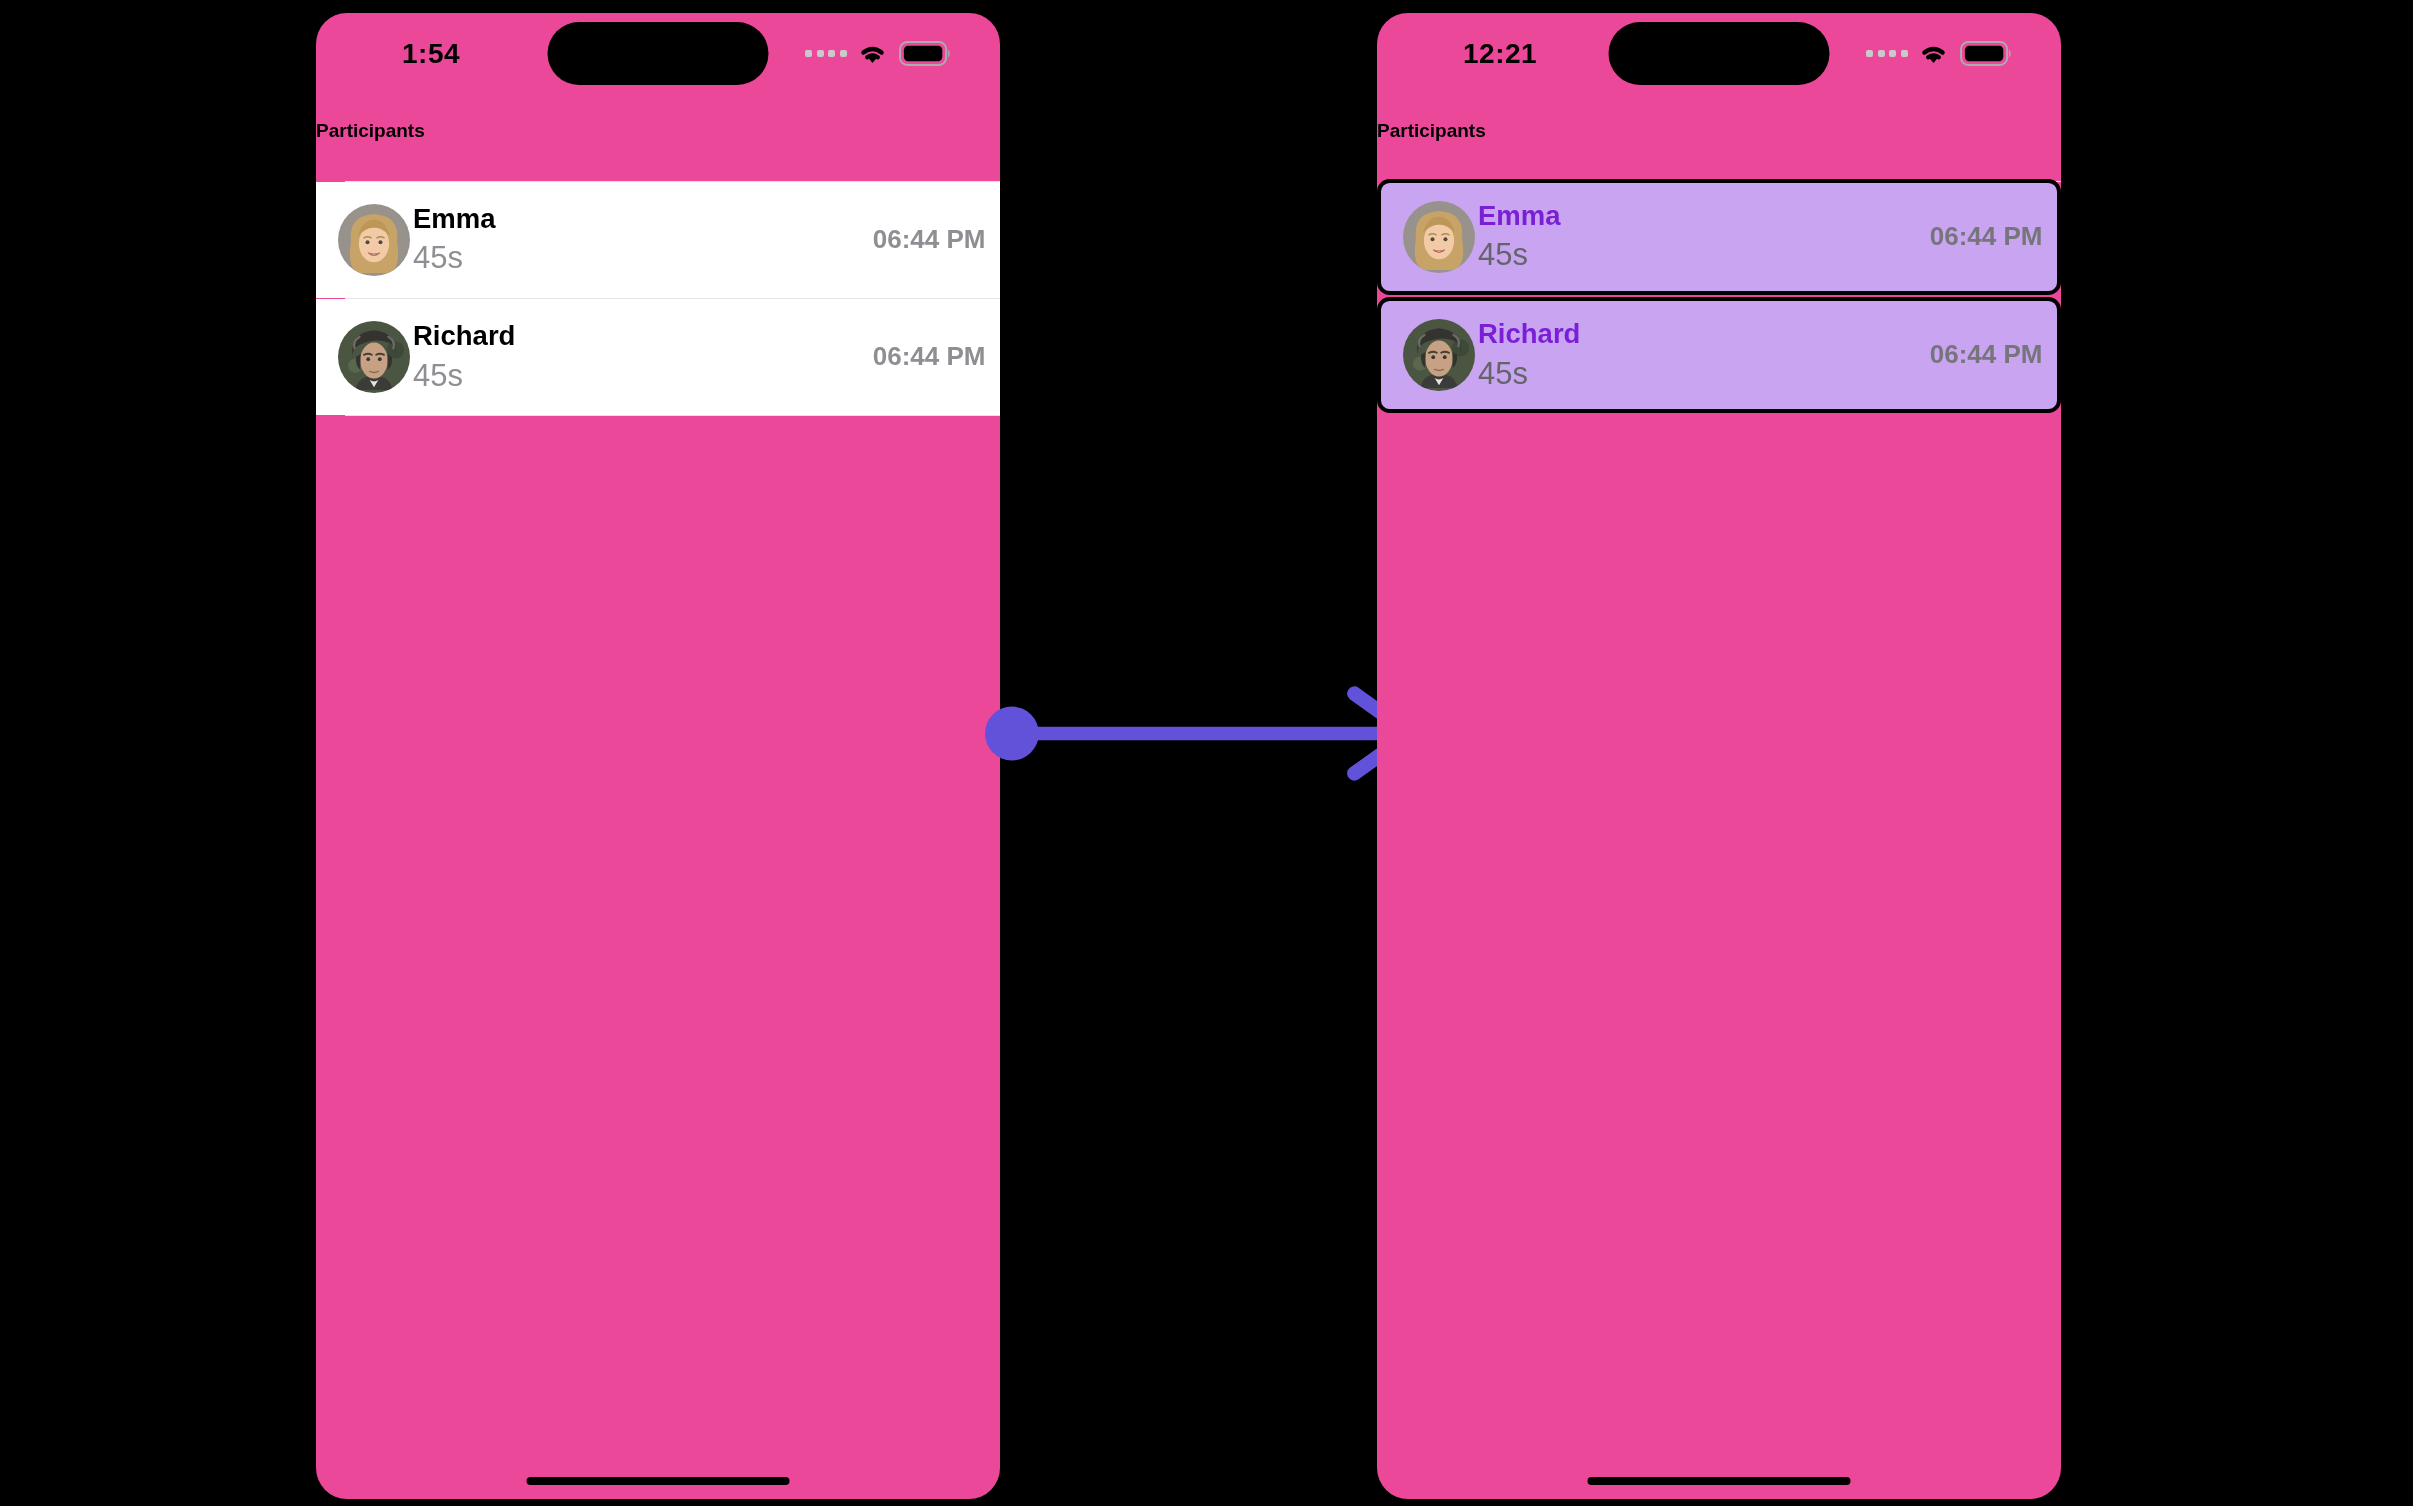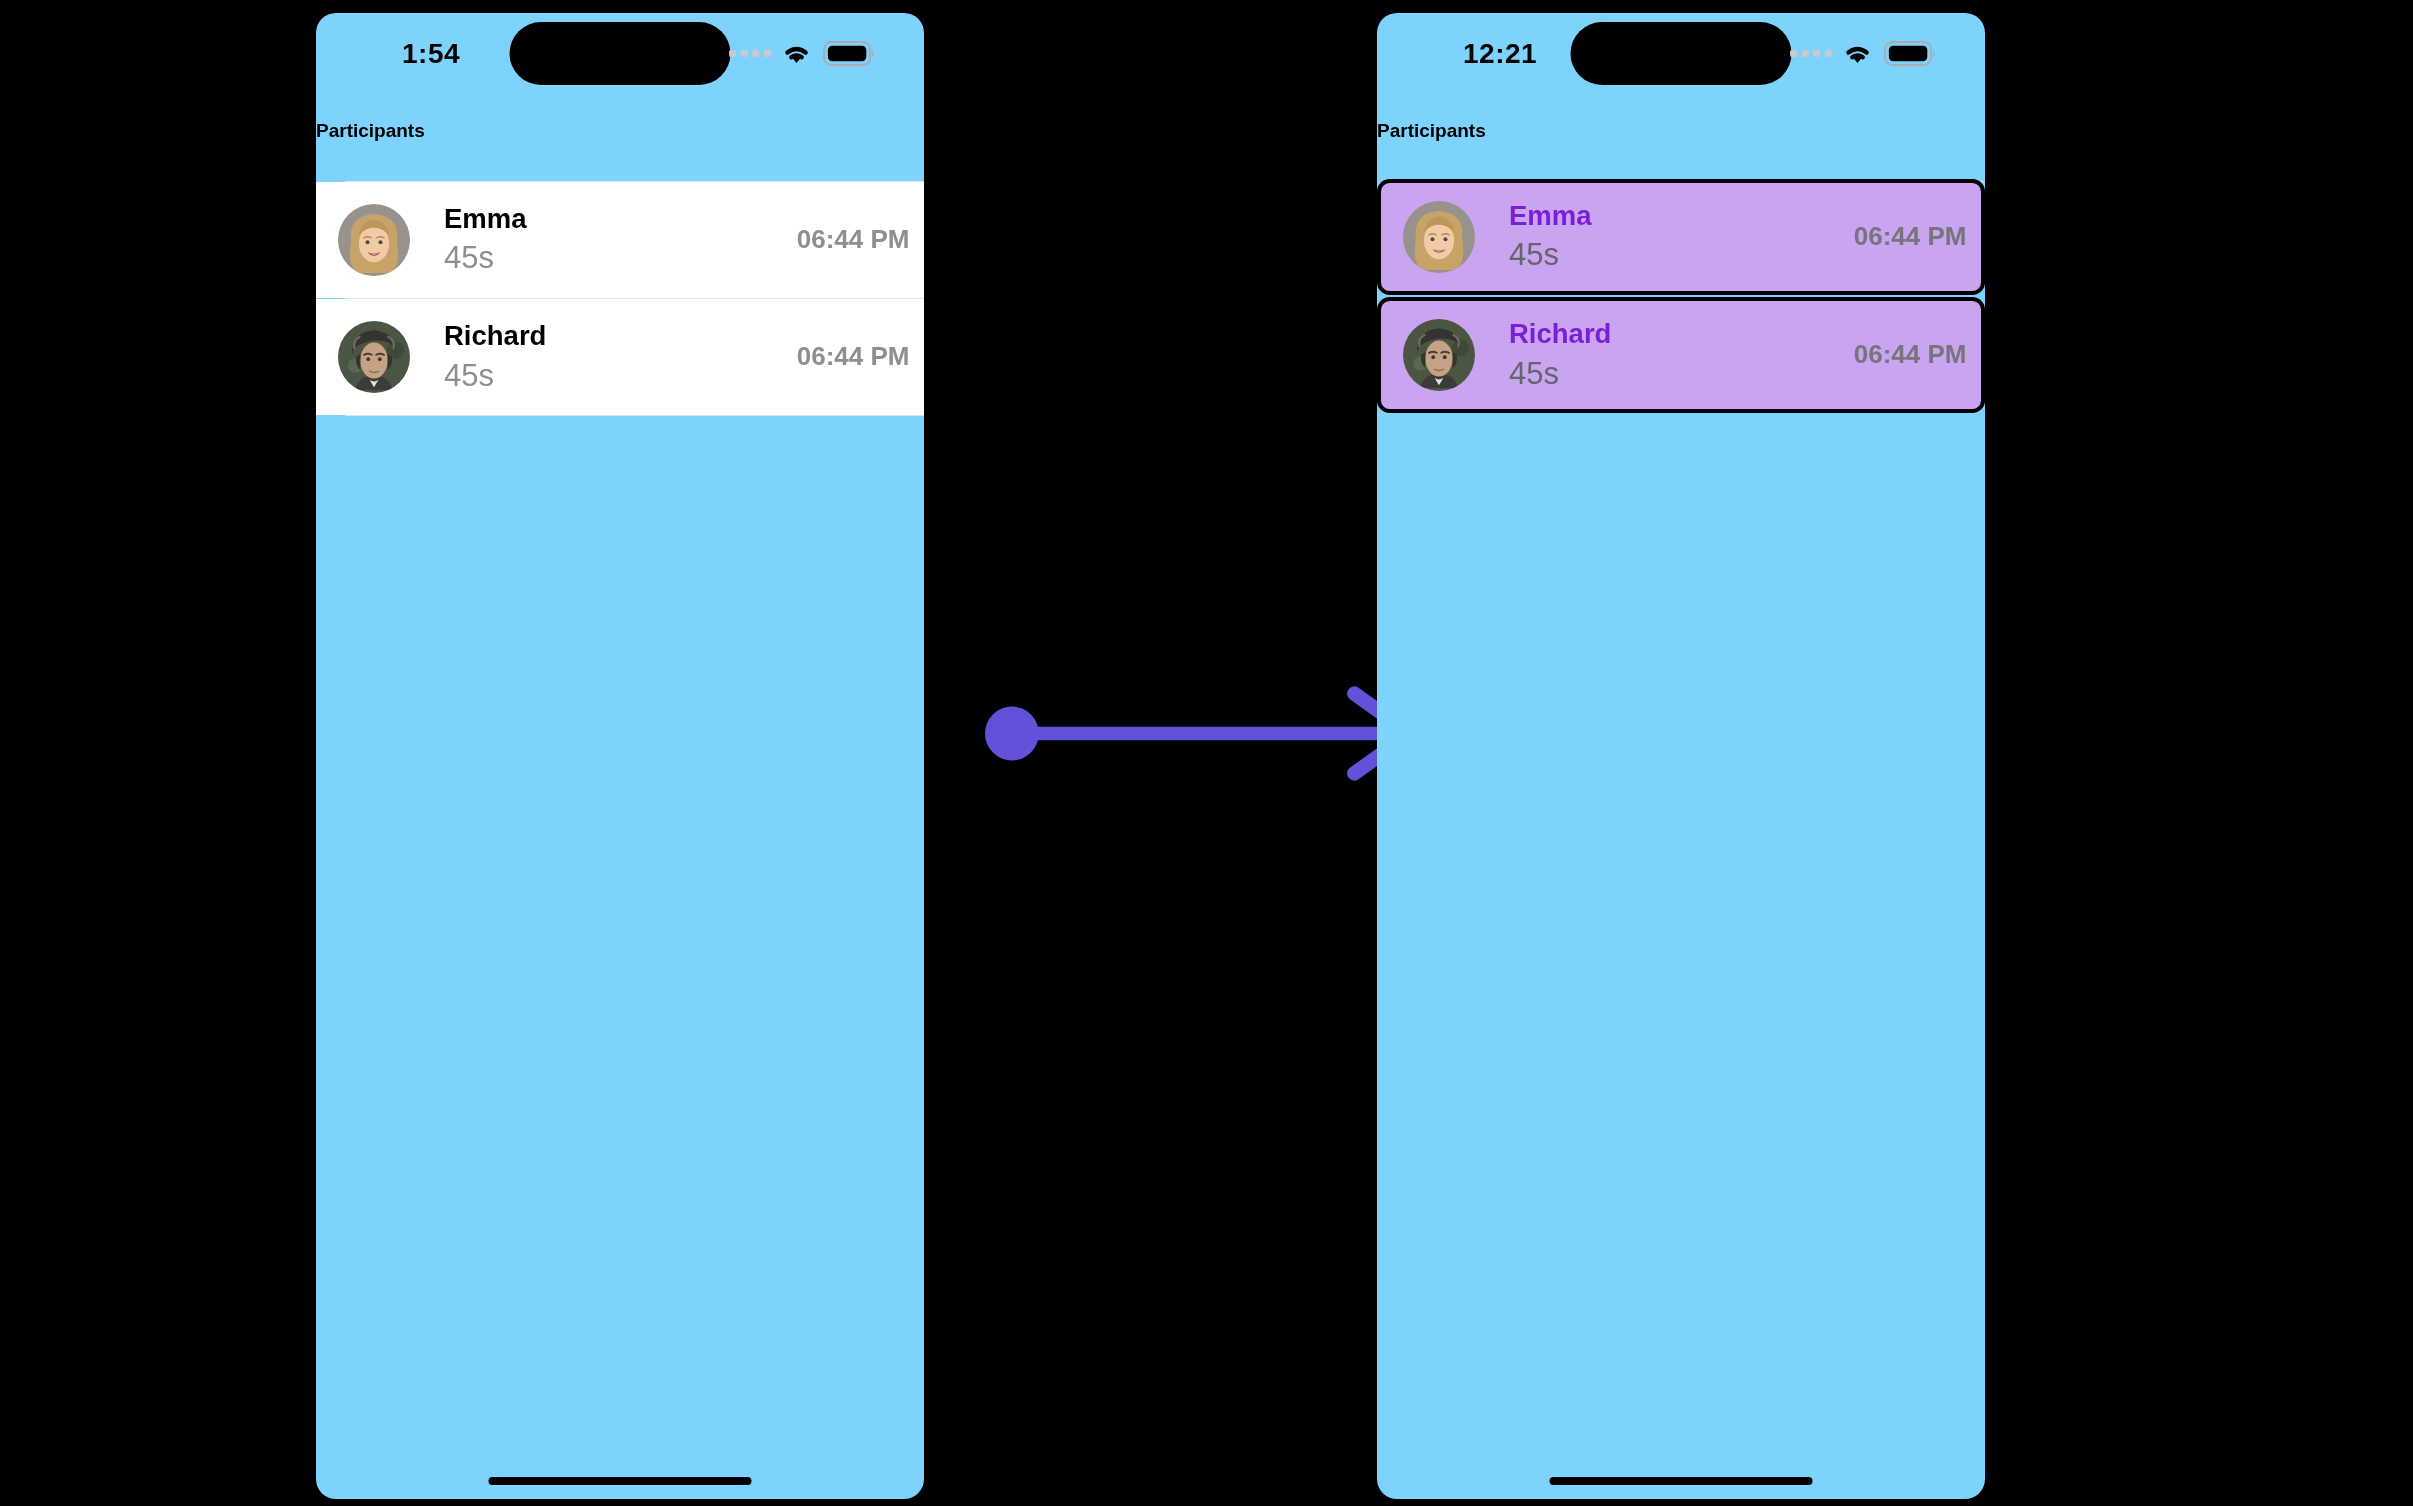--- a/index.html
+++ b/index.html
@@ -3,22 +3,22 @@
 <meta charset="utf-8">
 <style>
   * { margin:0; padding:0; box-sizing:border-box; }
   html,body { background:#000; }
   body {
     width:2420px; height:1506px;
     position:relative; overflow:hidden;
     font-family:"Liberation Sans", sans-serif;
   }
   .phone {
-    position:absolute; top:12.6px; width:608px; height:1486px;
-    background:#7dd3fc; border-radius:20px; overflow:hidden;
+    position:absolute; top:12.6px; width:684px; height:1486px;
+    background:#ec4899; border-radius:31px; overflow:hidden;
   }
   .phone-left  { left:316px;  }
   .phone-right { left:1377px; }
 
   
   .dynamic-island {
     position:absolute; top:9.7px; left:50%; transform:translateX(-50%);
     width:221px; height:63px; background:#000; border-radius:34px;
   }
   .status-time {
@@ -49,21 +49,21 @@
   .list { position:absolute; top:169px; left:0; right:0; }
   .row {
     display:flex; align-items:center; height:116px;
     padding-left:22px; padding-right:14.5px; background:#fff;
   }
   .row-divider { height:1.4px; background:#E3E3E8; margin-left:29px; }
   .avatar {
     width:72px; height:72px; border-radius:50%; overflow:hidden; flex:none;
   }
   .avatar svg { width:100%; height:100%; display:block; }
-  .row-text { margin-left:34px; display:flex; flex-direction:column; gap:5.8px; }
+  .row-text { margin-left:3px; display:flex; flex-direction:column; gap:5.8px; }
   .p-name { font-size:27.5px; font-weight:600; color:#000; }
   .p-duration { font-size:31px; color:#8E8E93; }
   .p-time { margin-left:auto; font-size:26px; color:#8E8E93; font-weight:700;text-align:center; }
 
   
   .list-hl { position:absolute; top:166px; left:0; right:0; }
   .row-hl {
     display:flex; align-items:center; height:116px;
     padding-left:22px; padding-right:14.5px;
     background:#C9A4F0; border:4.8px solid #000; border-radius:12.6px;

